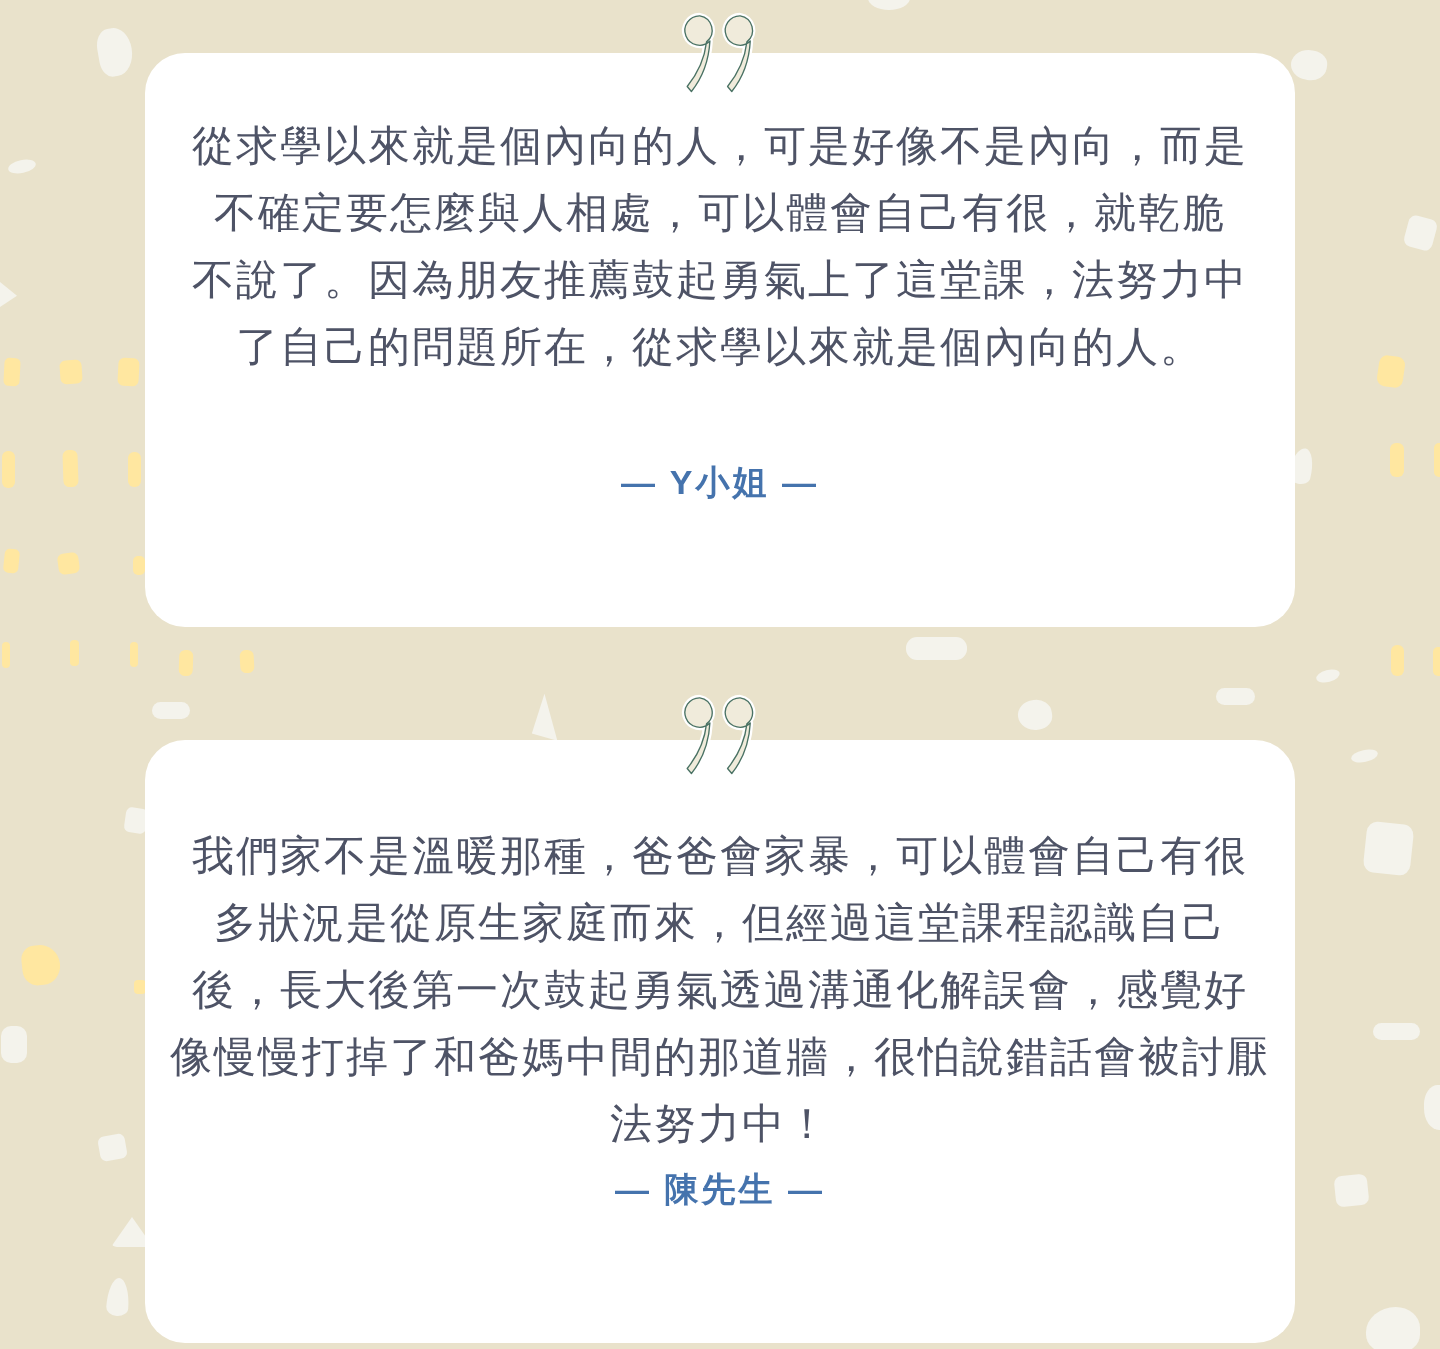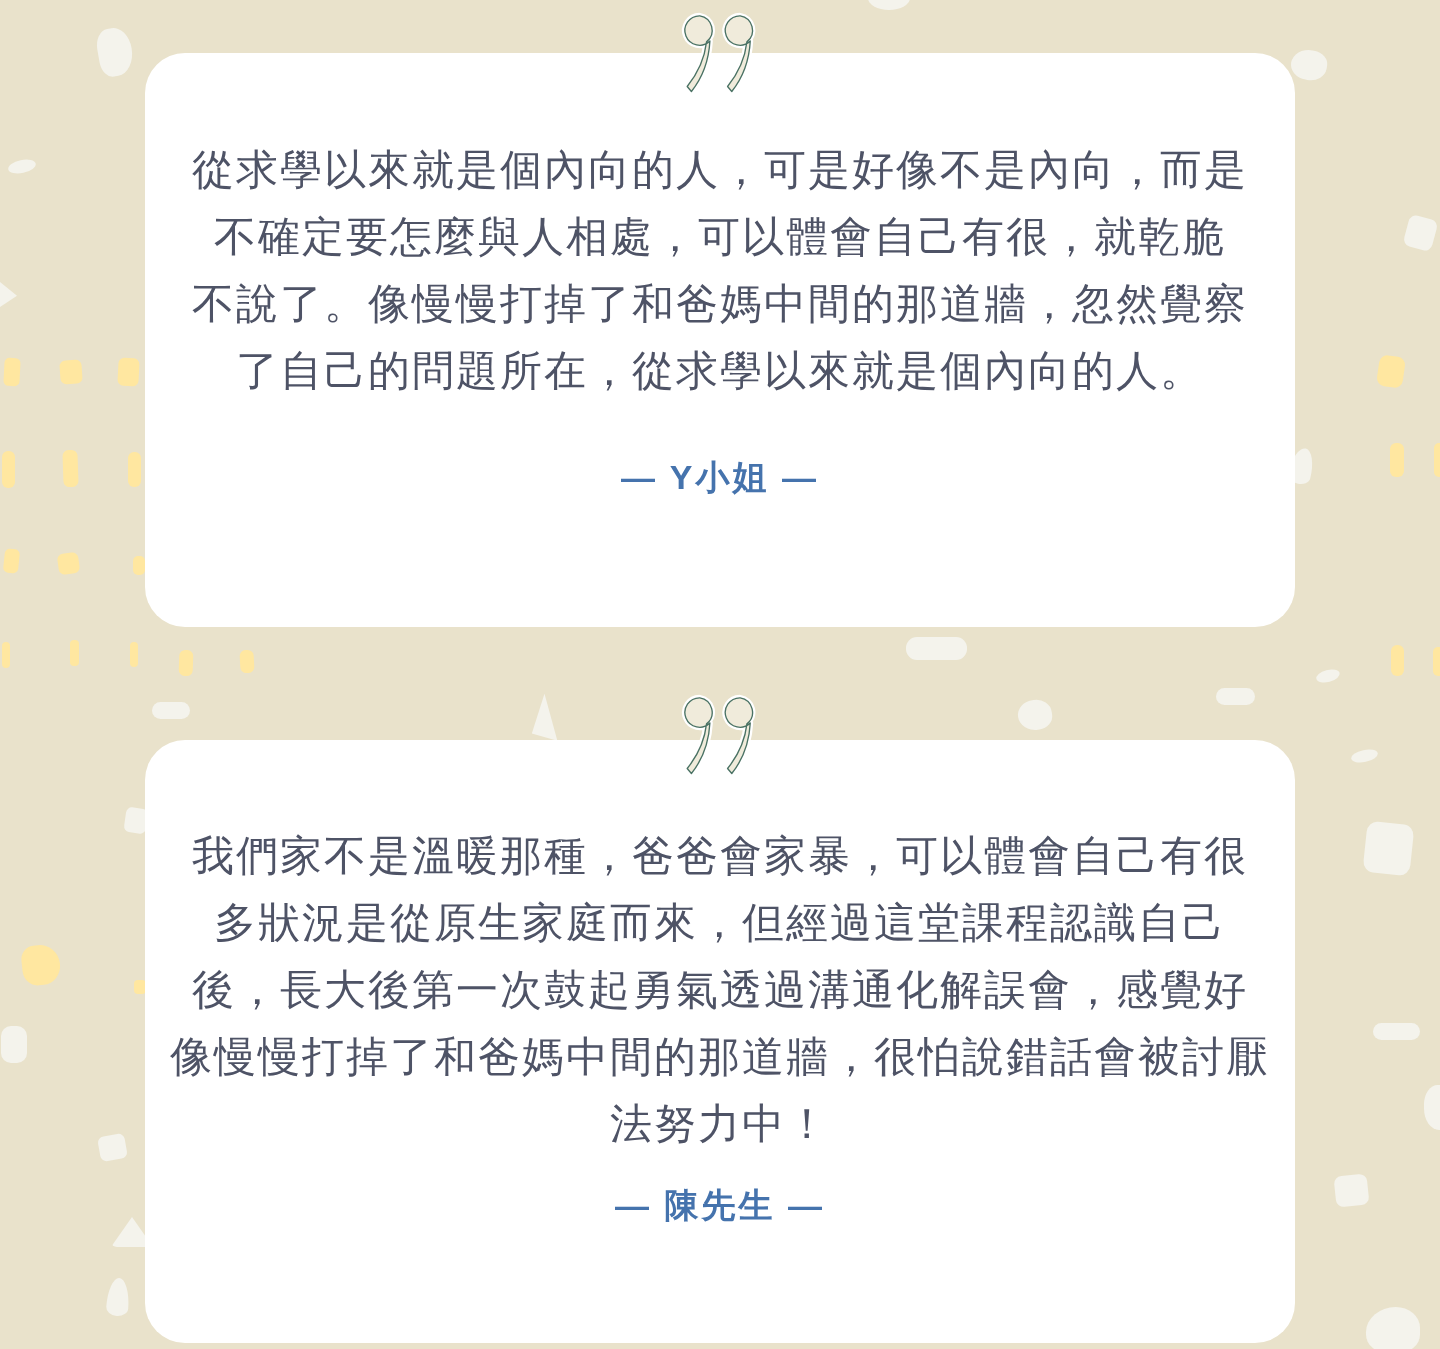--- a/index.html
+++ b/index.html
@@ -40,31 +40,31 @@
     z-index:2;
   }
   .card-1{top:53px;height:574px;}
   .card-2{top:740px;height:603px;}
   .t-text{
     font-size:42px;
     line-height:67px;
     letter-spacing:2px;
     color:var(--text);
   }
-  .card-1 .t-text{padding-top:84px;font-family:Liberation Serif, serif;}
+  .card-1 .t-text{padding-top:59px;}
   .card-2 .t-text{padding-top:82px;}
   .author{
     font-size:34px;
     line-height:40px;
     font-weight:bold;
     letter-spacing:3px;
     color:var(--accent-blue);
   }
-  .card-1 .author{margin-top:52px;}
-  .card-2 .author{margin-top:28px;}
+  .card-1 .author{margin-top:82px;}
+  .card-2 .author{margin-top:12px;}
   
   .quote{
     position:absolute;
     left:50%;
     transform:translateX(-50%);
     width:74px;
     height:81px;
     z-index:3;
   }
   .quote-1{top:14px;}
@@ -131,21 +131,21 @@
   <div class="d w teardrop" style="left:496px;top:1262px;width:18px;height:58px;transform:rotate(3deg);"></div>
   <div class="d w" style="left:766px;top:1244px;width:14px;height:12px;border-radius:50%;"></div>
   <div class="d w teardrop" style="left:903px;top:1293px;width:19px;height:40px;transform:rotate(-5deg);"></div>
   <div class="d y" style="left:1192px;top:1238px;width:50px;height:40px;border-radius:20% 45% 50% 55%;transform:rotate(-8deg);"></div>
   <div class="d w" style="left:1366px;top:1307px;width:54px;height:46px;border-radius:55% 45% 40% 40%;"></div>
 
   <section class="card card-1">
     <div class="t-text">
       <div>從求學以來就是個內向的人，可是好像不是內向，而是</div>
       <div>不確定要怎麼與人相處，可以體會自己有很，就乾脆</div>
-      <div>不說了。像慢慢打掉了和爸媽中間的那道牆，忽然覺察</div>
+      <div>不說了。因為朋友推薦鼓起勇氣上了這堂課，法努力中</div>
       <div>了自己的問題所在，從求學以來就是個內向的人。</div>
     </div>
     <div class="author">— Y小姐 —</div>
   </section>
 
   <section class="card card-2">
     <div class="t-text">
       <div>我們家不是溫暖那種，爸爸會家暴，可以體會自己有很</div>
       <div>多狀況是從原生家庭而來，但經過這堂課程認識自己</div>
       <div>後，長大後第一次鼓起勇氣透過溝通化解誤會，感覺好</div>

